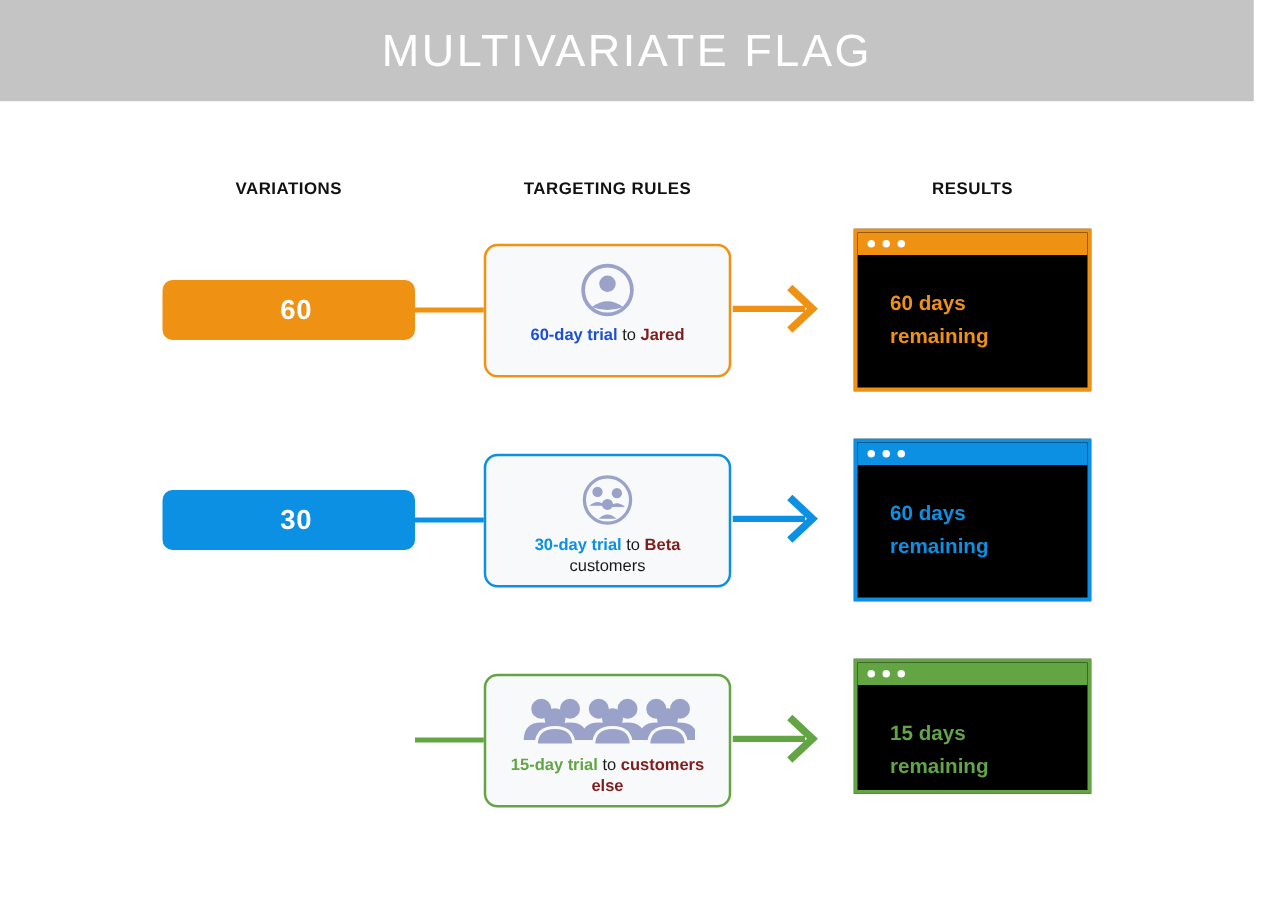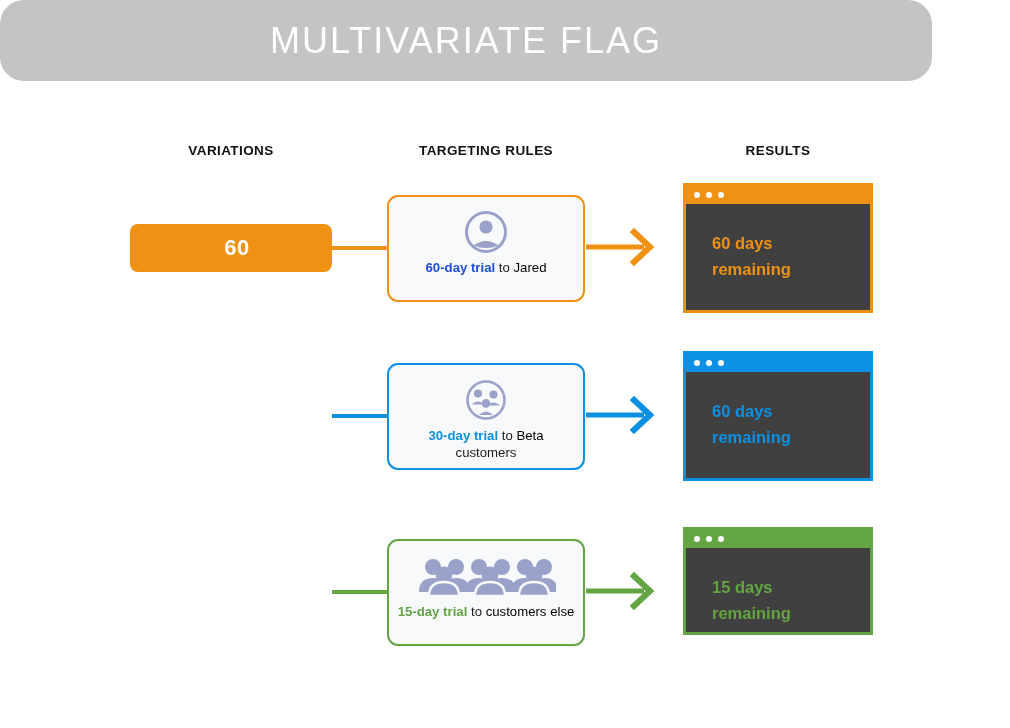--- a/index.html
+++ b/index.html
@@ -17,27 +17,26 @@
     position: relative;
     width: 1010px;
     height: 728px;
     background: #ffffff;
   }
 
   
   .header-banner {
     position: absolute;
     left: 0; top: 0;
-    width: 932px;
+    width: 1003px;
     height: 81px;
     background: #c4c4c4;
     display: flex;
     align-items: center;
     justify-content: center;
-    border-radius: 24px;
   }
   .header-title {
     color: #ffffff;
     font-size: 36px;
     font-weight: 400;
     letter-spacing: 2.0px;
     text-transform: uppercase;
     font-family: "Liberation Sans", sans-serif;
   }
 
@@ -118,38 +117,38 @@
   }
   .rule-text {
     font-size: 13.2px;
     line-height: 17px;
     text-align: center;
     color: #1b1b1b;
     padding: 0 8px;
     font-weight: 400;
   }
   .rule-text .hl { font-weight: bold; }
-  .rule-text .strong { font-weight: normal; color: #000000; }
+  .rule-text .strong { font-weight: bold; color: #7f1d1d; }
 
   
   .arrow {
     position: absolute;
     left: 586px;
     top: 44px;
     width: 72px;
     height: 40px;
   }
 
   
   .result-window {
     position: absolute;
     left: 683px;
     width: 190px;
     border: 3px solid;
-    background: #404040;
+    background: #000000;
     overflow: hidden;
   }
   #row-0 .result-window { top: 0px;  height: 130px; }
   #row-1 .result-window { top: 0px;  height: 130px; }
   #row-2 .result-window { top: 0px;  height: 108px; }
 
   .window-bar {
     height: 18px;
     display: flex;
     align-items: center;
@@ -241,20 +240,23 @@
         <span class="window-dot"></span>
         <span class="window-dot"></span>
       </div>
       <div class="window-body">60 days
 remaining</div>
     </div>
   </div>
 
   <div class="row theme-blue" id="row-1">
 
+    <div class="variation-pill">
+      <span>30</span>
+    </div>
 
     <div class="connector"></div>
 
     <div class="rule-card">
       <div class="rule-icon">
         <svg width="42" height="42" viewBox="0 0 42 42">
           <circle cx="21" cy="21" r="18.5" fill="none" stroke="#9aa2c9" stroke-width="2.6"></circle>
           <circle cx="13" cy="14.5" r="4.1" fill="#9aa2c9"></circle>
           <path d="M6.6 25.5 Q13 19.5 19.4 25.5 Z" fill="#9aa2c9"></path>
           <circle cx="28.5" cy="15.5" r="4.1" fill="#9aa2c9"></circle>

